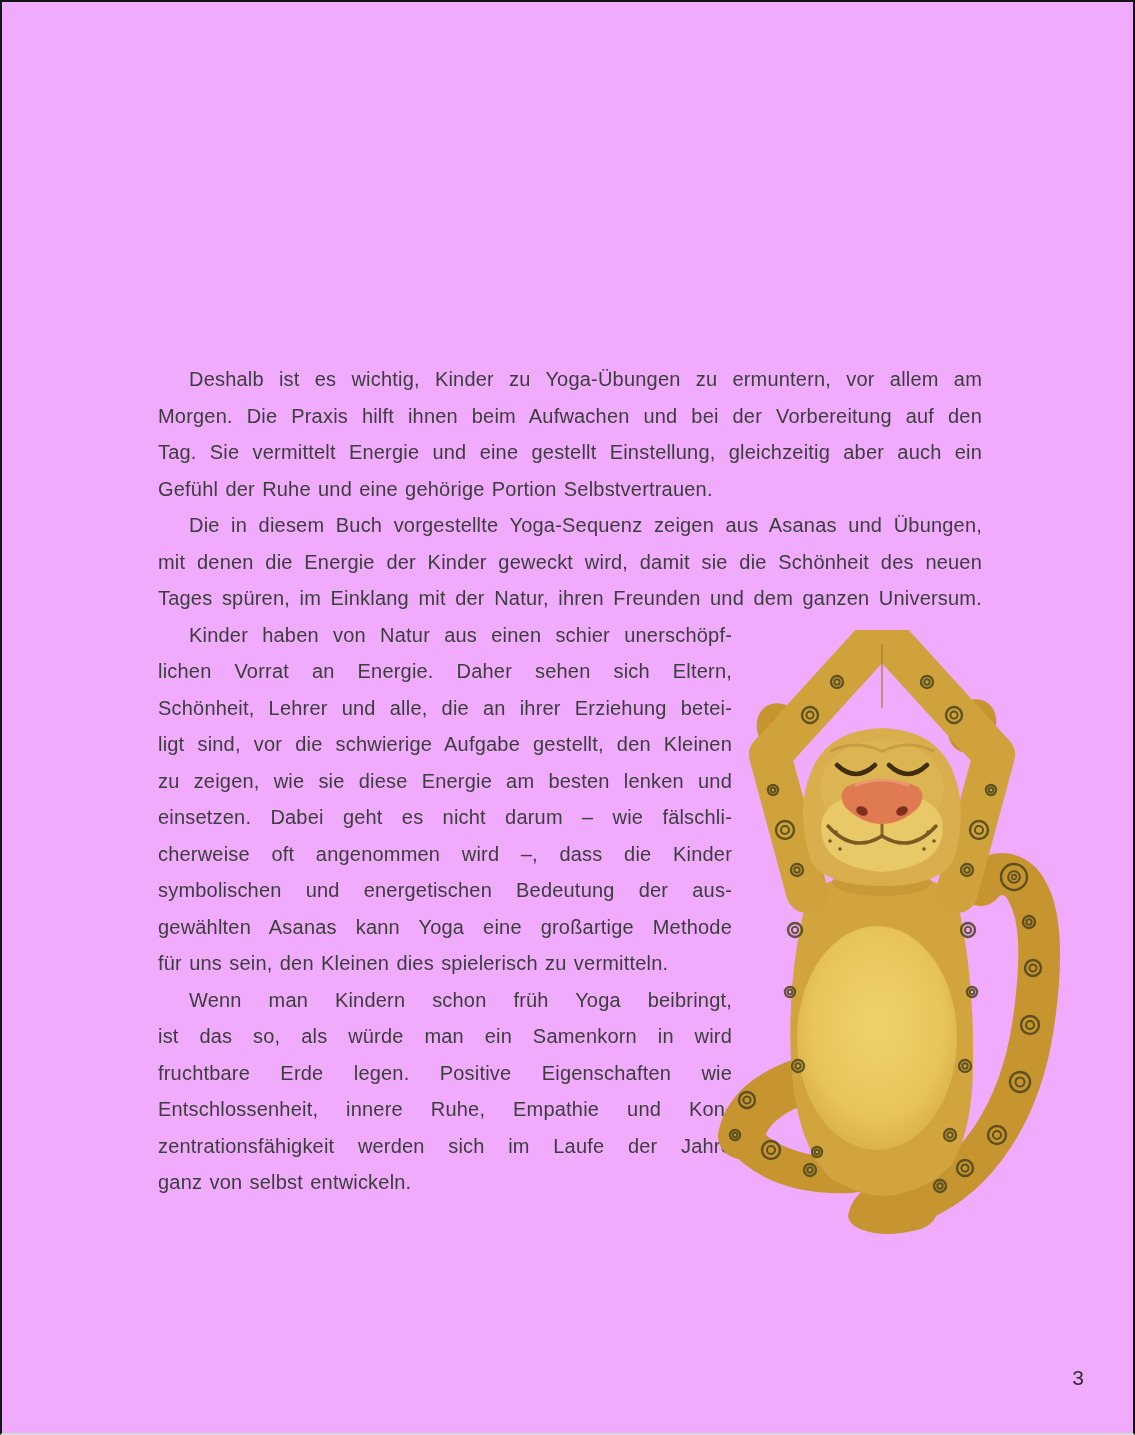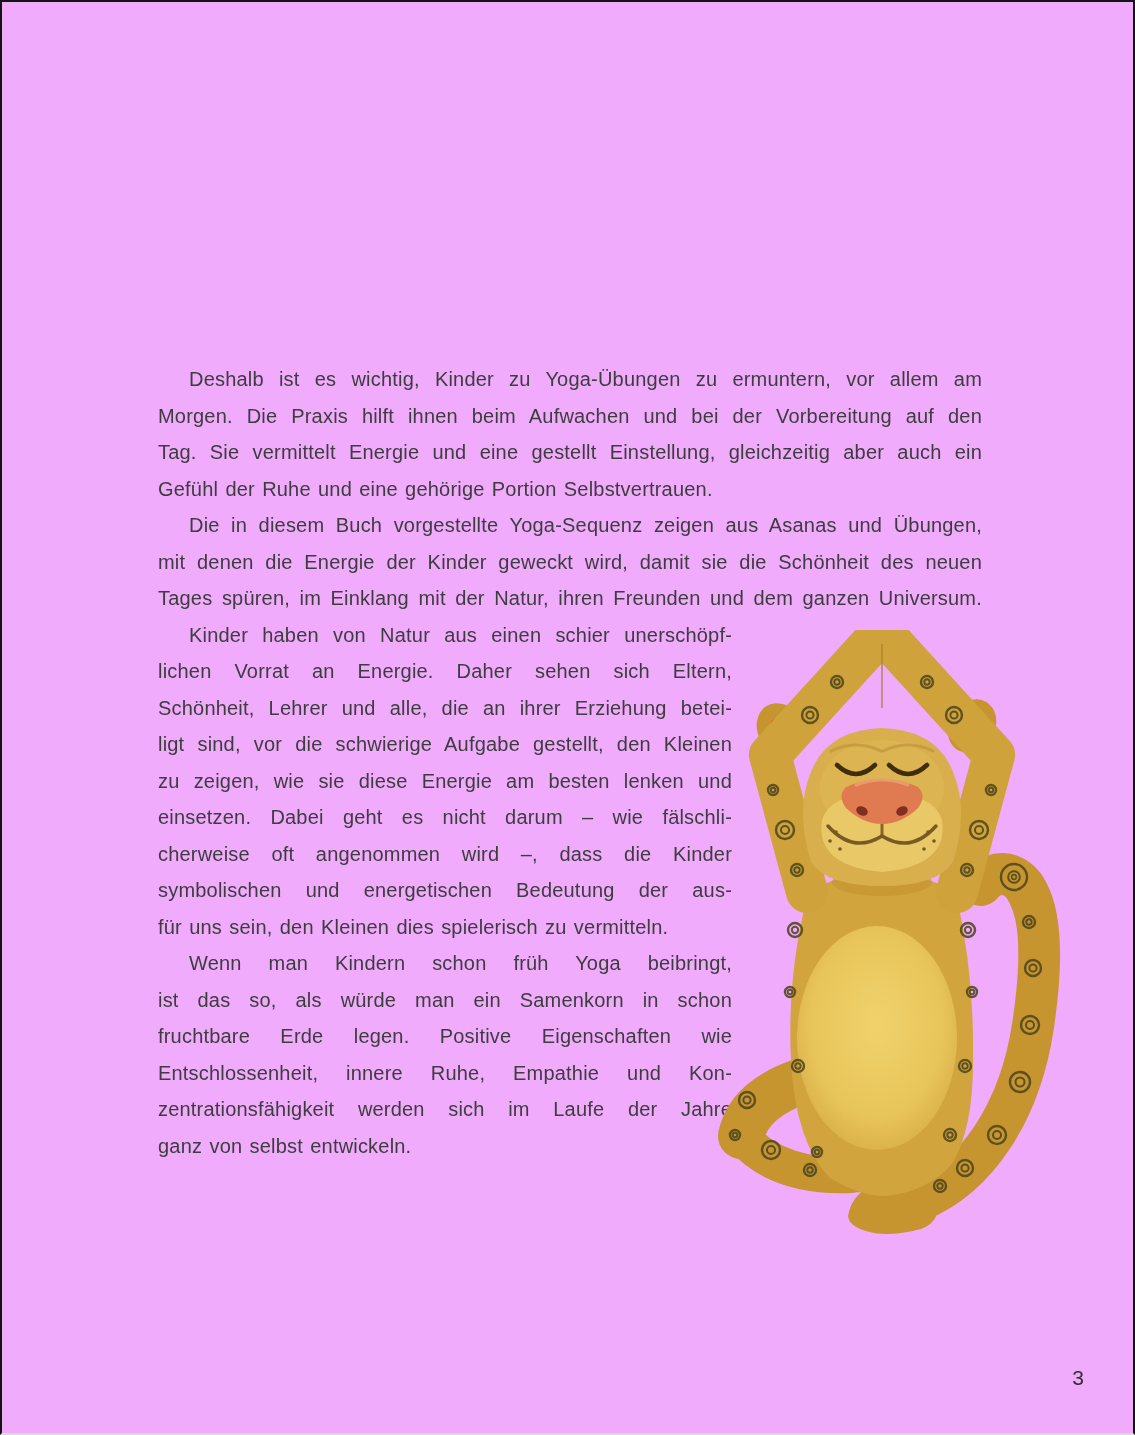--- a/index.html
+++ b/index.html
@@ -63,25 +63,26 @@
       </div>
       <div class="para narrow">
         <div class="line first">Kinder haben von Natur aus einen schier unerschöpf-</div>
         <div class="line">lichen Vorrat an Energie. Daher sehen sich Eltern,</div>
         <div class="line">Schönheit, Lehrer und alle, die an ihrer Erziehung betei-</div>
         <div class="line">ligt sind, vor die schwierige Aufgabe gestellt, den Kleinen</div>
         <div class="line">zu zeigen, wie sie diese Energie am besten lenken und</div>
         <div class="line">einsetzen. Dabei geht es nicht darum – wie fälschli-</div>
         <div class="line">cherweise oft angenommen wird –, dass die Kinder</div>
         <div class="line">symbolischen und energetischen Bedeutung der aus-</div>
+        <div class="line">gewählten Asanas kann Yoga eine großartige Methode</div>
         <div class="line end">für uns sein, den Kleinen dies spielerisch zu vermitteln.</div>
       </div>
       <div class="para narrow">
         <div class="line first">Wenn man Kindern schon früh Yoga beibringt,</div>
-        <div class="line">ist das so, als würde man ein Samenkorn in schon</div>
+        <div class="line">ist das so, als würde man ein Samenkorn in wird</div>
         <div class="line">fruchtbare Erde legen. Positive Eigenschaften wie</div>
         <div class="line">Entschlossenheit, innere Ruhe, Empathie und Kon-</div>
         <div class="line">zentrationsfähigkeit werden sich im Laufe der Jahre</div>
         <div class="line end">ganz von selbst entwickeln.</div>
       </div>
     </section>
 
   <figure class="illustration" aria-label="Cartoon leopard with closed eyes smiling, standing in yoga tree pose with paws pressed together above its head, spotted tail curling up">
     <svg viewBox="0 0 400 610" xmlns="http://www.w3.org/2000/svg">
       <defs>

